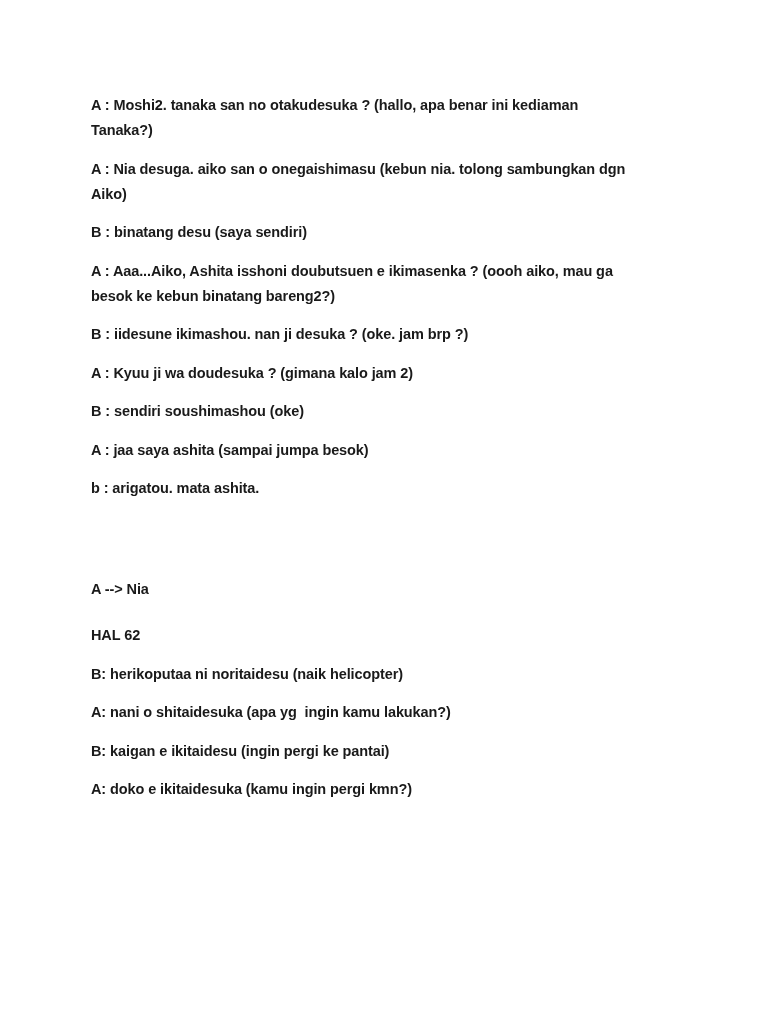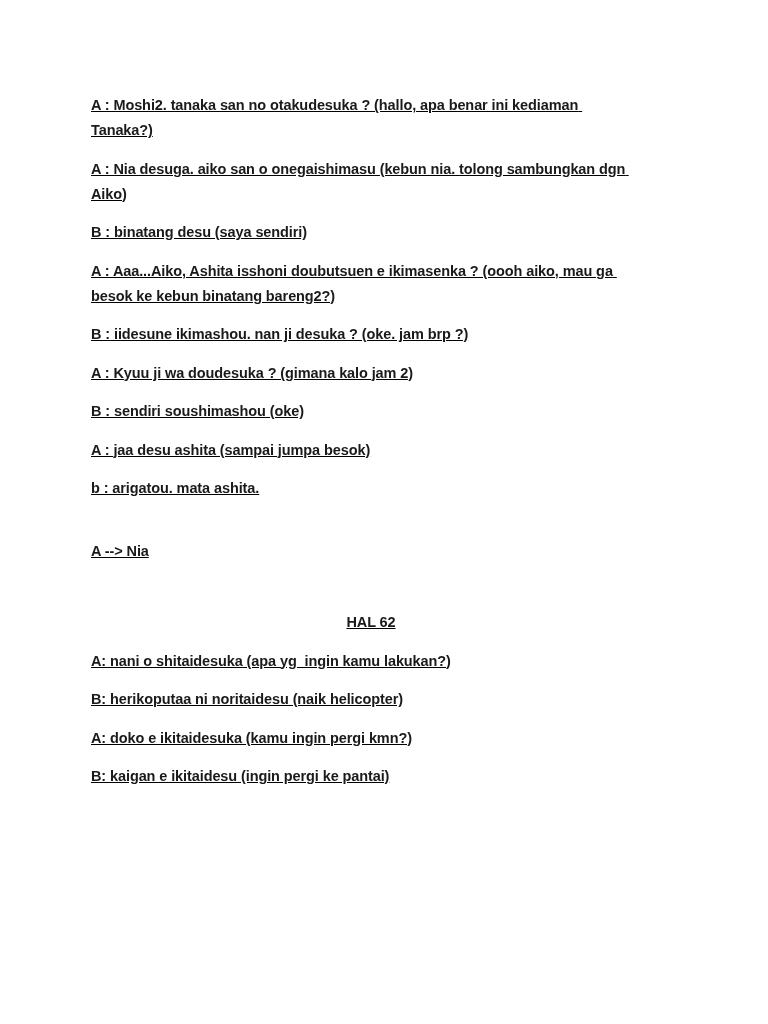--- a/index.html
+++ b/index.html
@@ -1,17 +1,17 @@
 <!DOCTYPE html>
 <html><head>
 <meta charset="utf-8">
 <style>
   html, body { margin: 0; padding: 0; background: #ffffff; }
   body { width: 768px; height: 1024px; position: relative; overflow: hidden; }
-  .page { position: absolute; left: 91px; top: 93px; width: 560px; text-decoration: underline; }
+  .page { position: absolute; left: 91px; top: 93px; width: 560px; }
   .line {
     font-family: "Liberation Sans", sans-serif;
     font-weight: bold;
     font-size: 14.5px;
     color: #1a1a1a;
     line-height: 25px;
     white-space: pre-wrap;
     letter-spacing: -0.1px;
   }
   .para { margin: 0 0 13.5px 0; }
@@ -21,29 +21,29 @@
 
 <div class="page">
   <div>
     <p class="line para" style="width:540px">A : Moshi2. tanaka san no otakudesuka ? (hallo, apa benar ini kediaman Tanaka?)</p>
     <p class="line para" style="width:565px">A : Nia desuga. aiko san o onegaishimasu (kebun nia. tolong sambungkan dgn Aiko)</p>
     <p class="line para">B : binatang desu (saya sendiri)</p>
     <p class="line para" style="width:565px">A : Aaa...Aiko, Ashita isshoni doubutsuen e ikimasenka ? (oooh aiko, mau ga besok ke kebun binatang bareng2?)</p>
     <p class="line para">B : iidesune ikimashou. nan ji desuka ? (oke. jam brp ?)</p>
     <p class="line para">A : Kyuu ji wa doudesuka ? (gimana kalo jam 2)</p>
     <p class="line para">B : sendiri soushimashou (oke)</p>
-    <p class="line para">A : jaa desu ashita (sampai jumpa besok)</p>
+    <p class="line para">A : jaa saya ashita (sampai jumpa besok)</p>
     <p class="line para">b : arigatou. mata ashita.</p>
   </div>
 
-  <div style="margin-top:38px;">
+  <div style="margin-top:76px;">
     <p class="line para">A --&gt; Nia</p>
   </div>
 
-  <p class="line para" style="margin-top:46px;text-align:center;">HAL 62</p>
+  <p class="line para" style="margin-top:21px;">HAL 62</p>
 
   <div>
+    <p class="line para">B: herikoputaa ni noritaidesu (naik helicopter)</p>
     <p class="line para">A: nani o shitaidesuka (apa yg  ingin kamu lakukan?)</p>
-    <p class="line para">B: herikoputaa ni noritaidesu (naik helicopter)</p>
+    <p class="line para">B: kaigan e ikitaidesu (ingin pergi ke pantai)</p>
     <p class="line para">A: doko e ikitaidesuka (kamu ingin pergi kmn?)</p>
-    <p class="line para">B: kaigan e ikitaidesu (ingin pergi ke pantai)</p>
   </div>
 </div>
 
 </body></html>

